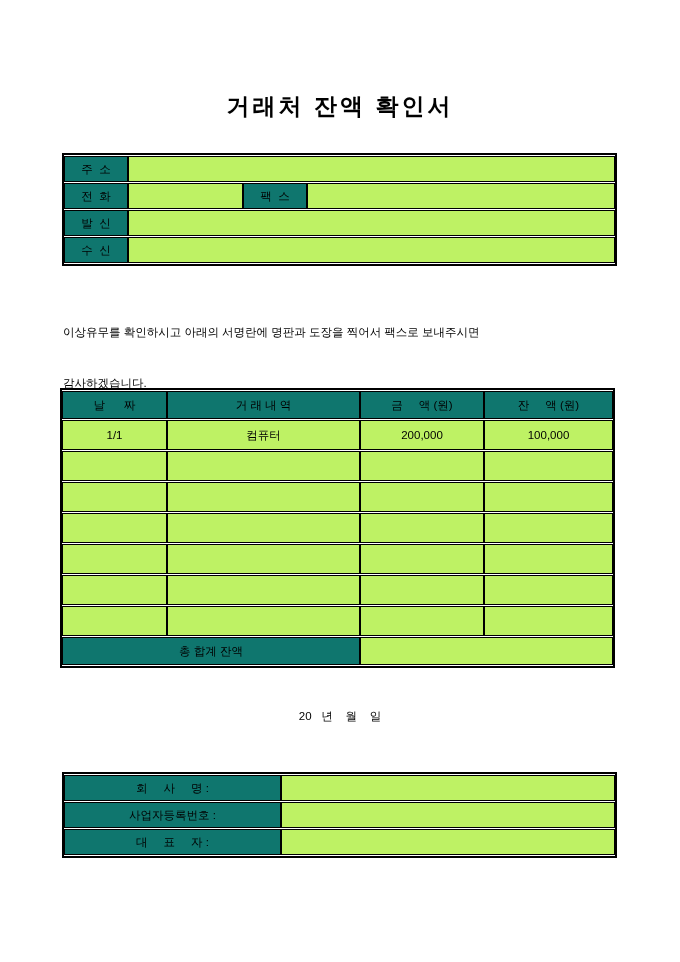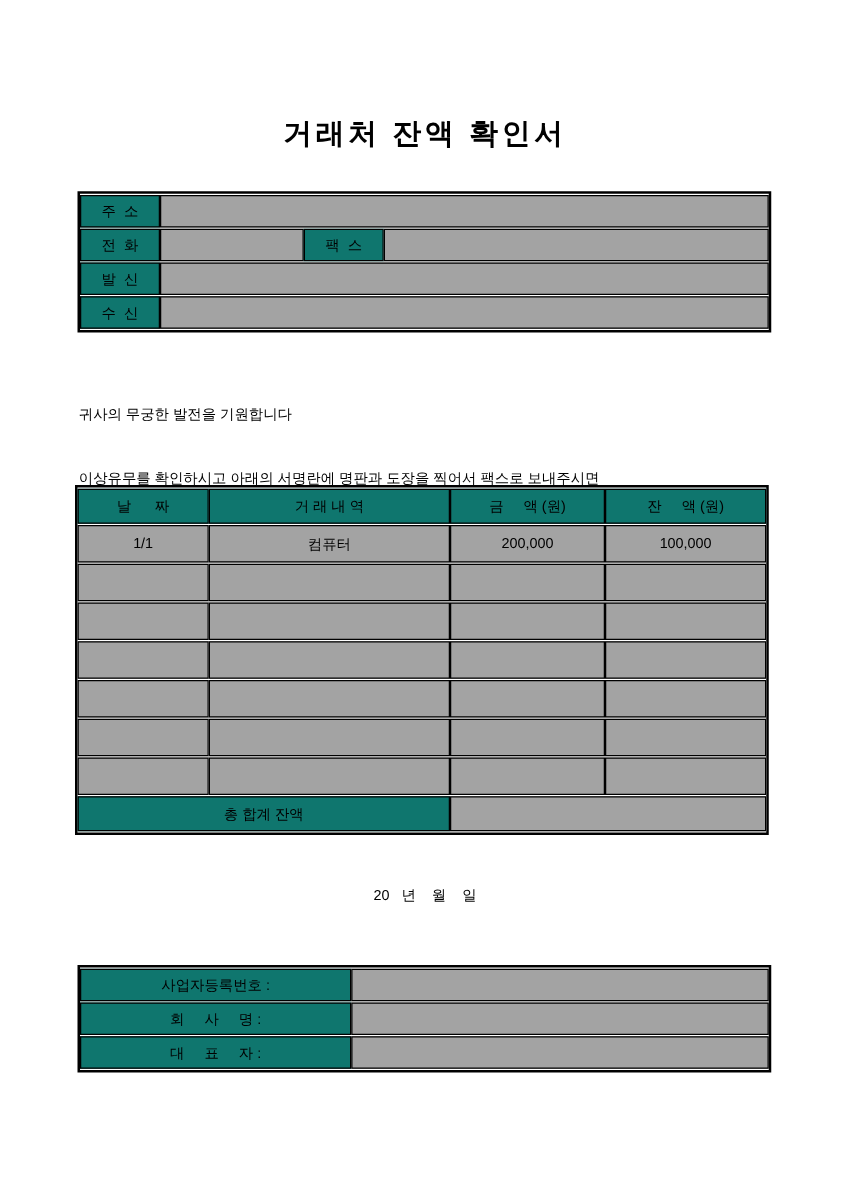--- a/index.html
+++ b/index.html
@@ -35,21 +35,21 @@
     font-size: 11.5px;
     padding: 0;
     overflow: hidden;
     vertical-align: middle;
   }
   td.lbl {
     background: #0f766e;
     text-align: center;
     white-space: pre;
   }
-  td.val { background: #a3a3a3; }
+  td.val { background: #bef264; }
   td.ctr { text-align: center; white-space: pre; }
   td.num { text-align: center; padding-right: 10px; }
 
   .info-table    { position: absolute; left: 62px; top: 153px; width: 555px; }
   .info-table td { height: 24px; }
 
   .greeting {
     position: absolute;
     left: 63px;
     top: 290px;
@@ -107,21 +107,20 @@
       <td class="val" colspan="3"></td>
     </tr>
     <tr>
       <td class="lbl">수  신</td>
       <td class="val" colspan="3"></td>
     </tr>
   </tbody>
     </table>
 
   <div class="greeting">
-    <div>귀사의 무궁한 발전을 기원합니다</div>
     <div>이상유무를 확인하시고 아래의 서명란에 명판과 도장을 찍어서 팩스로 보내주시면</div>
     <div>감사하겠습니다.</div>
   </div>
 
   <table class="doc ledger-table">
     <colgroup>
       <col style="width:105px">
         <col style="width:193px">
         <col style="width:124px">
         <col>
@@ -184,25 +183,25 @@
 
   <div class="date-line">20   년    월    일</div>
 
   <table class="doc sign-table">
     <colgroup>
       <col style="width:217px">
         <col>
     </colgroup>
     <tbody>
         <tr>
+      <td class="lbl">회     사     명 :</td>
+      <td class="val"></td>
+    </tr>
+    <tr>
       <td class="lbl">사업자등록번호 :</td>
-      <td class="val"></td>
-    </tr>
-    <tr>
-      <td class="lbl">회     사     명 :</td>
       <td class="val"></td>
     </tr>
     <tr>
       <td class="lbl">대     표     자 :</td>
       <td class="val"></td>
     </tr>
   </tbody>
     </table>
 
 </div>

